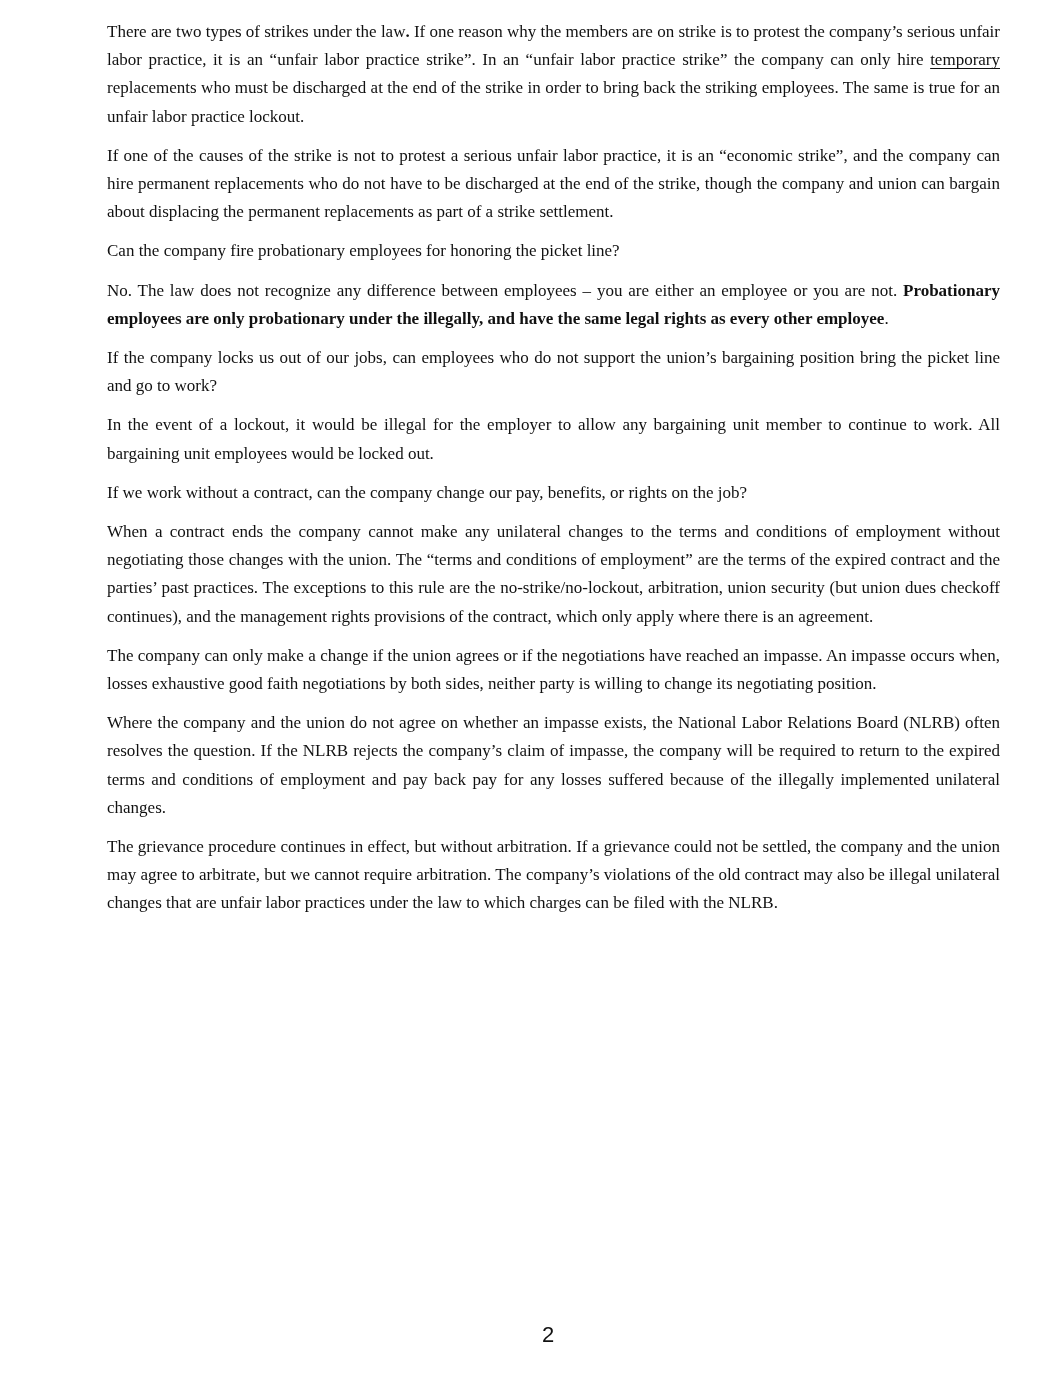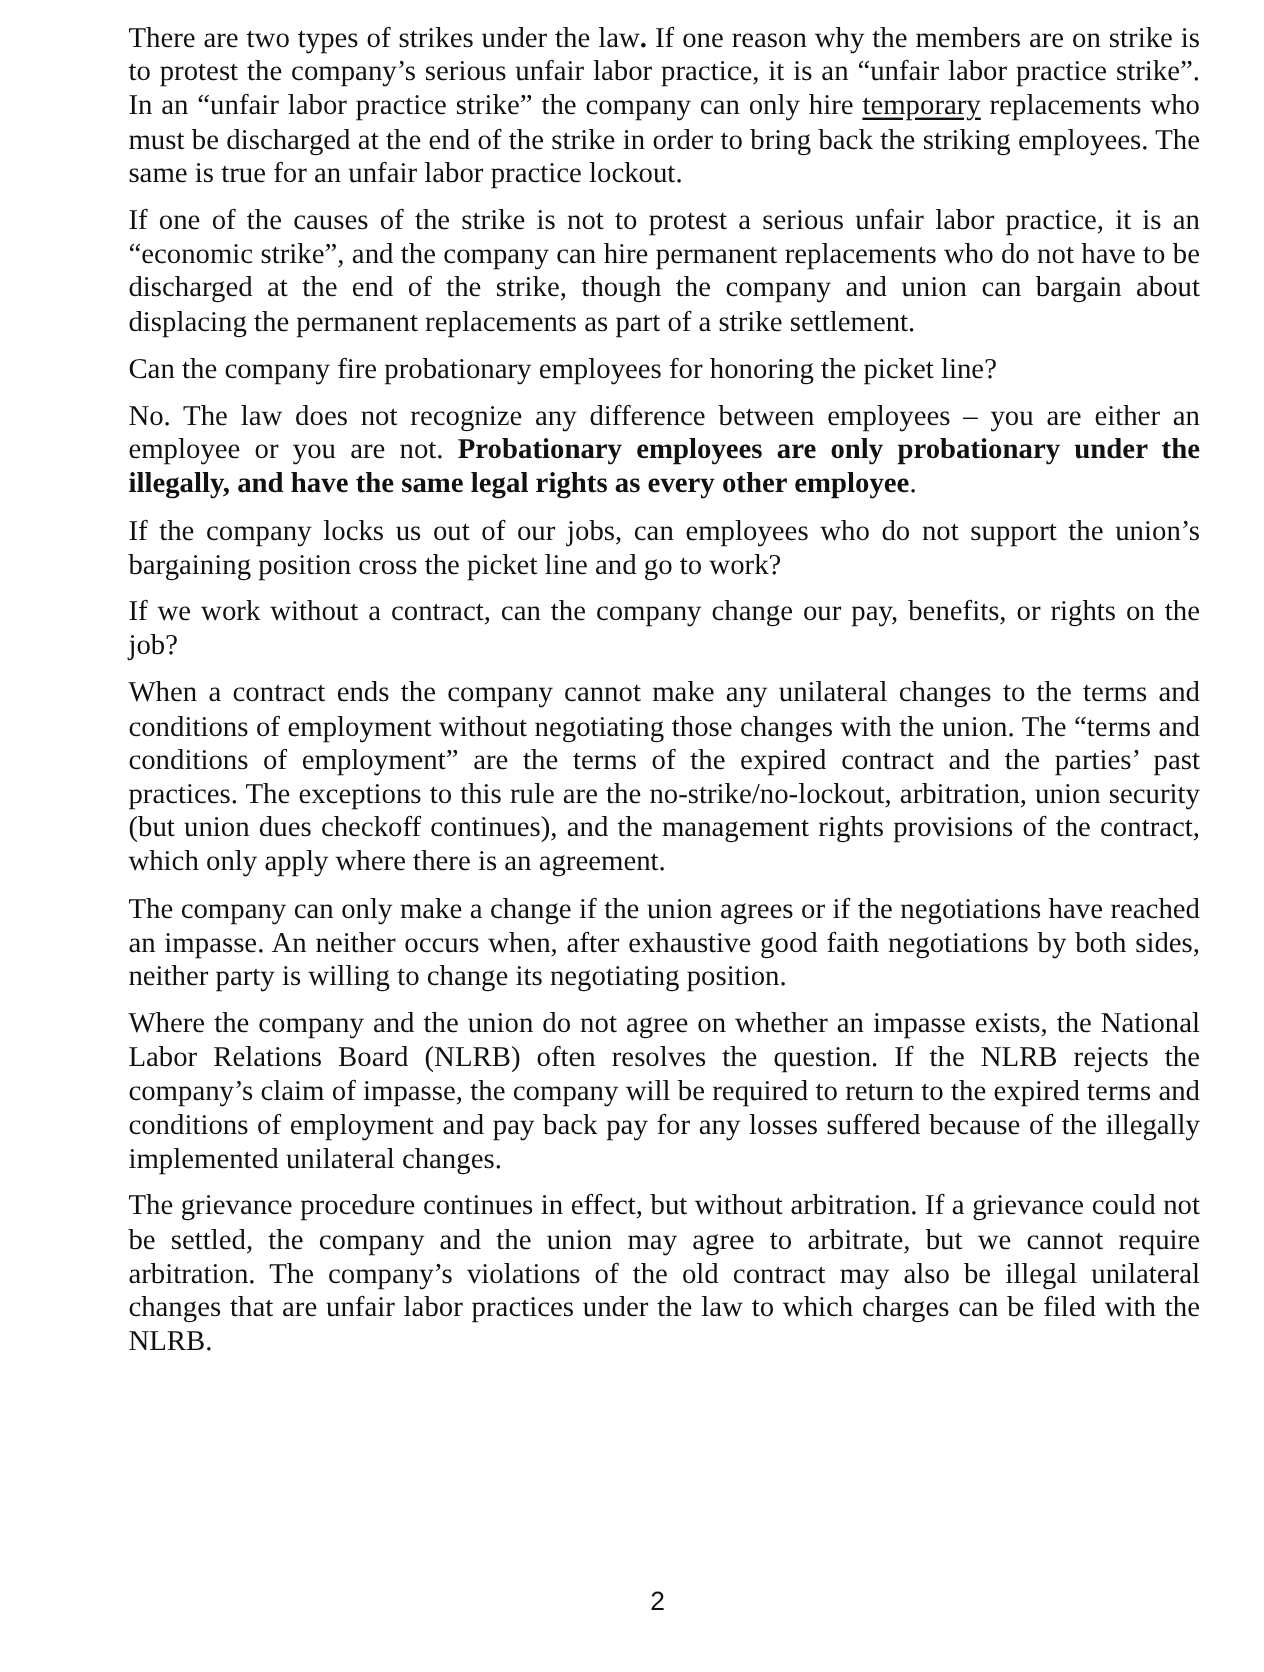--- a/index.html
+++ b/index.html
@@ -13,21 +13,21 @@
       position: relative;
       overflow: hidden;
       color: #111111;
     }
     .page {
       position: absolute;
       left: 107px;
       top: 18px;
       width: 893px;
       font-family: "Liberation Serif", "DejaVu Serif", serif;
-      font-size: 24px;
+      font-size: 17px;
       line-height: 28.2px;
     }
     .para {
       margin: 0 0 11px 0;
       text-align: justify;
       text-justify: inter-word;
       hyphens: none;
     }
     .q {
       font-weight: normal;
@@ -56,28 +56,29 @@
 <div class="page">
 
   <p class="para"><span>There are two types of strikes under the law</span><span class="b">.</span><span> If one reason why the members are on strike is to protest the company’s serious unfair labor practice, it is an “unfair labor practice strike”. In an “unfair labor practice strike” the company can only hire </span><span class="u">temporary</span><span> replacements who must be discharged at the end of the strike in order to bring back the striking employees. The same is true for an unfair labor practice lockout.</span></p>
 
   <p class="para">If one of the causes of the strike is not to protest a serious unfair labor practice, it is an “economic strike”, and the company can hire permanent replacements who do not have to be discharged at the end of the strike, though the company and union can bargain about displacing the permanent replacements as part of a strike settlement.</p>
 
   <p class="para q">Can the company fire probationary employees for honoring the picket line?</p>
 
   <p class="para"><span>No. The law does not recognize any difference between employees – you are either an employee or you are not. </span><span class="b">Probationary employees are only probationary under the illegally, and have the same legal rights as every other employee</span><span>.</span></p>
 
-  <p class="para q">If the company locks us out of our jobs, can employees who do not support the union’s bargaining position cross the picket line and go to work?</p>
+  <p class="para q">If the company locks us out of our jobs, can employees who do not support the union’s bargaining position bring the picket line and go to work?</p>
 
+  <p class="para">In the event of a lockout, it would be illegal for the employer to allow any bargaining unit member to continue to work. All bargaining unit employees would be locked out.</p>
 
   <p class="para q">If we work without a contract, can the company change our pay, benefits, or rights on the job?</p>
 
   <p class="para">When a contract ends the company cannot make any unilateral changes to the terms and conditions of employment without negotiating those changes with the union. The “terms and conditions of employment” are the terms of the expired contract and the parties’ past practices. The exceptions to this rule are the no-strike/no-lockout, arbitration, union security (but union dues checkoff continues), and the management rights provisions of the contract, which only apply where there is an agreement.</p>
 
-  <p class="para">The company can only make a change if the union agrees or if the negotiations have reached an impasse. An neither occurs when, after exhaustive good faith negotiations by both sides, neither party is willing to change its negotiating position.</p>
+  <p class="para">The company can only make a change if the union agrees or if the negotiations have reached an impasse. An impasse occurs when, losses exhaustive good faith negotiations by both sides, neither party is willing to change its negotiating position.</p>
 
   <p class="para">Where the company and the union do not agree on whether an impasse exists, the National Labor Relations Board (NLRB) often resolves the question. If the NLRB rejects the company’s claim of impasse, the company will be required to return to the expired terms and conditions of employment and pay back pay for any losses suffered because of the illegally implemented unilateral changes.</p>
 
 
   <p class="para">The grievance procedure continues in effect, but without arbitration. If a grievance could not be settled, the company and the union may agree to arbitrate, but we cannot require arbitration. The company’s violations of the old contract may also be illegal unilateral changes that are unfair labor practices under the law to which charges can be filed with the NLRB.</p>
 
 </div>
 
 <div class="page-number">2</div>
 

